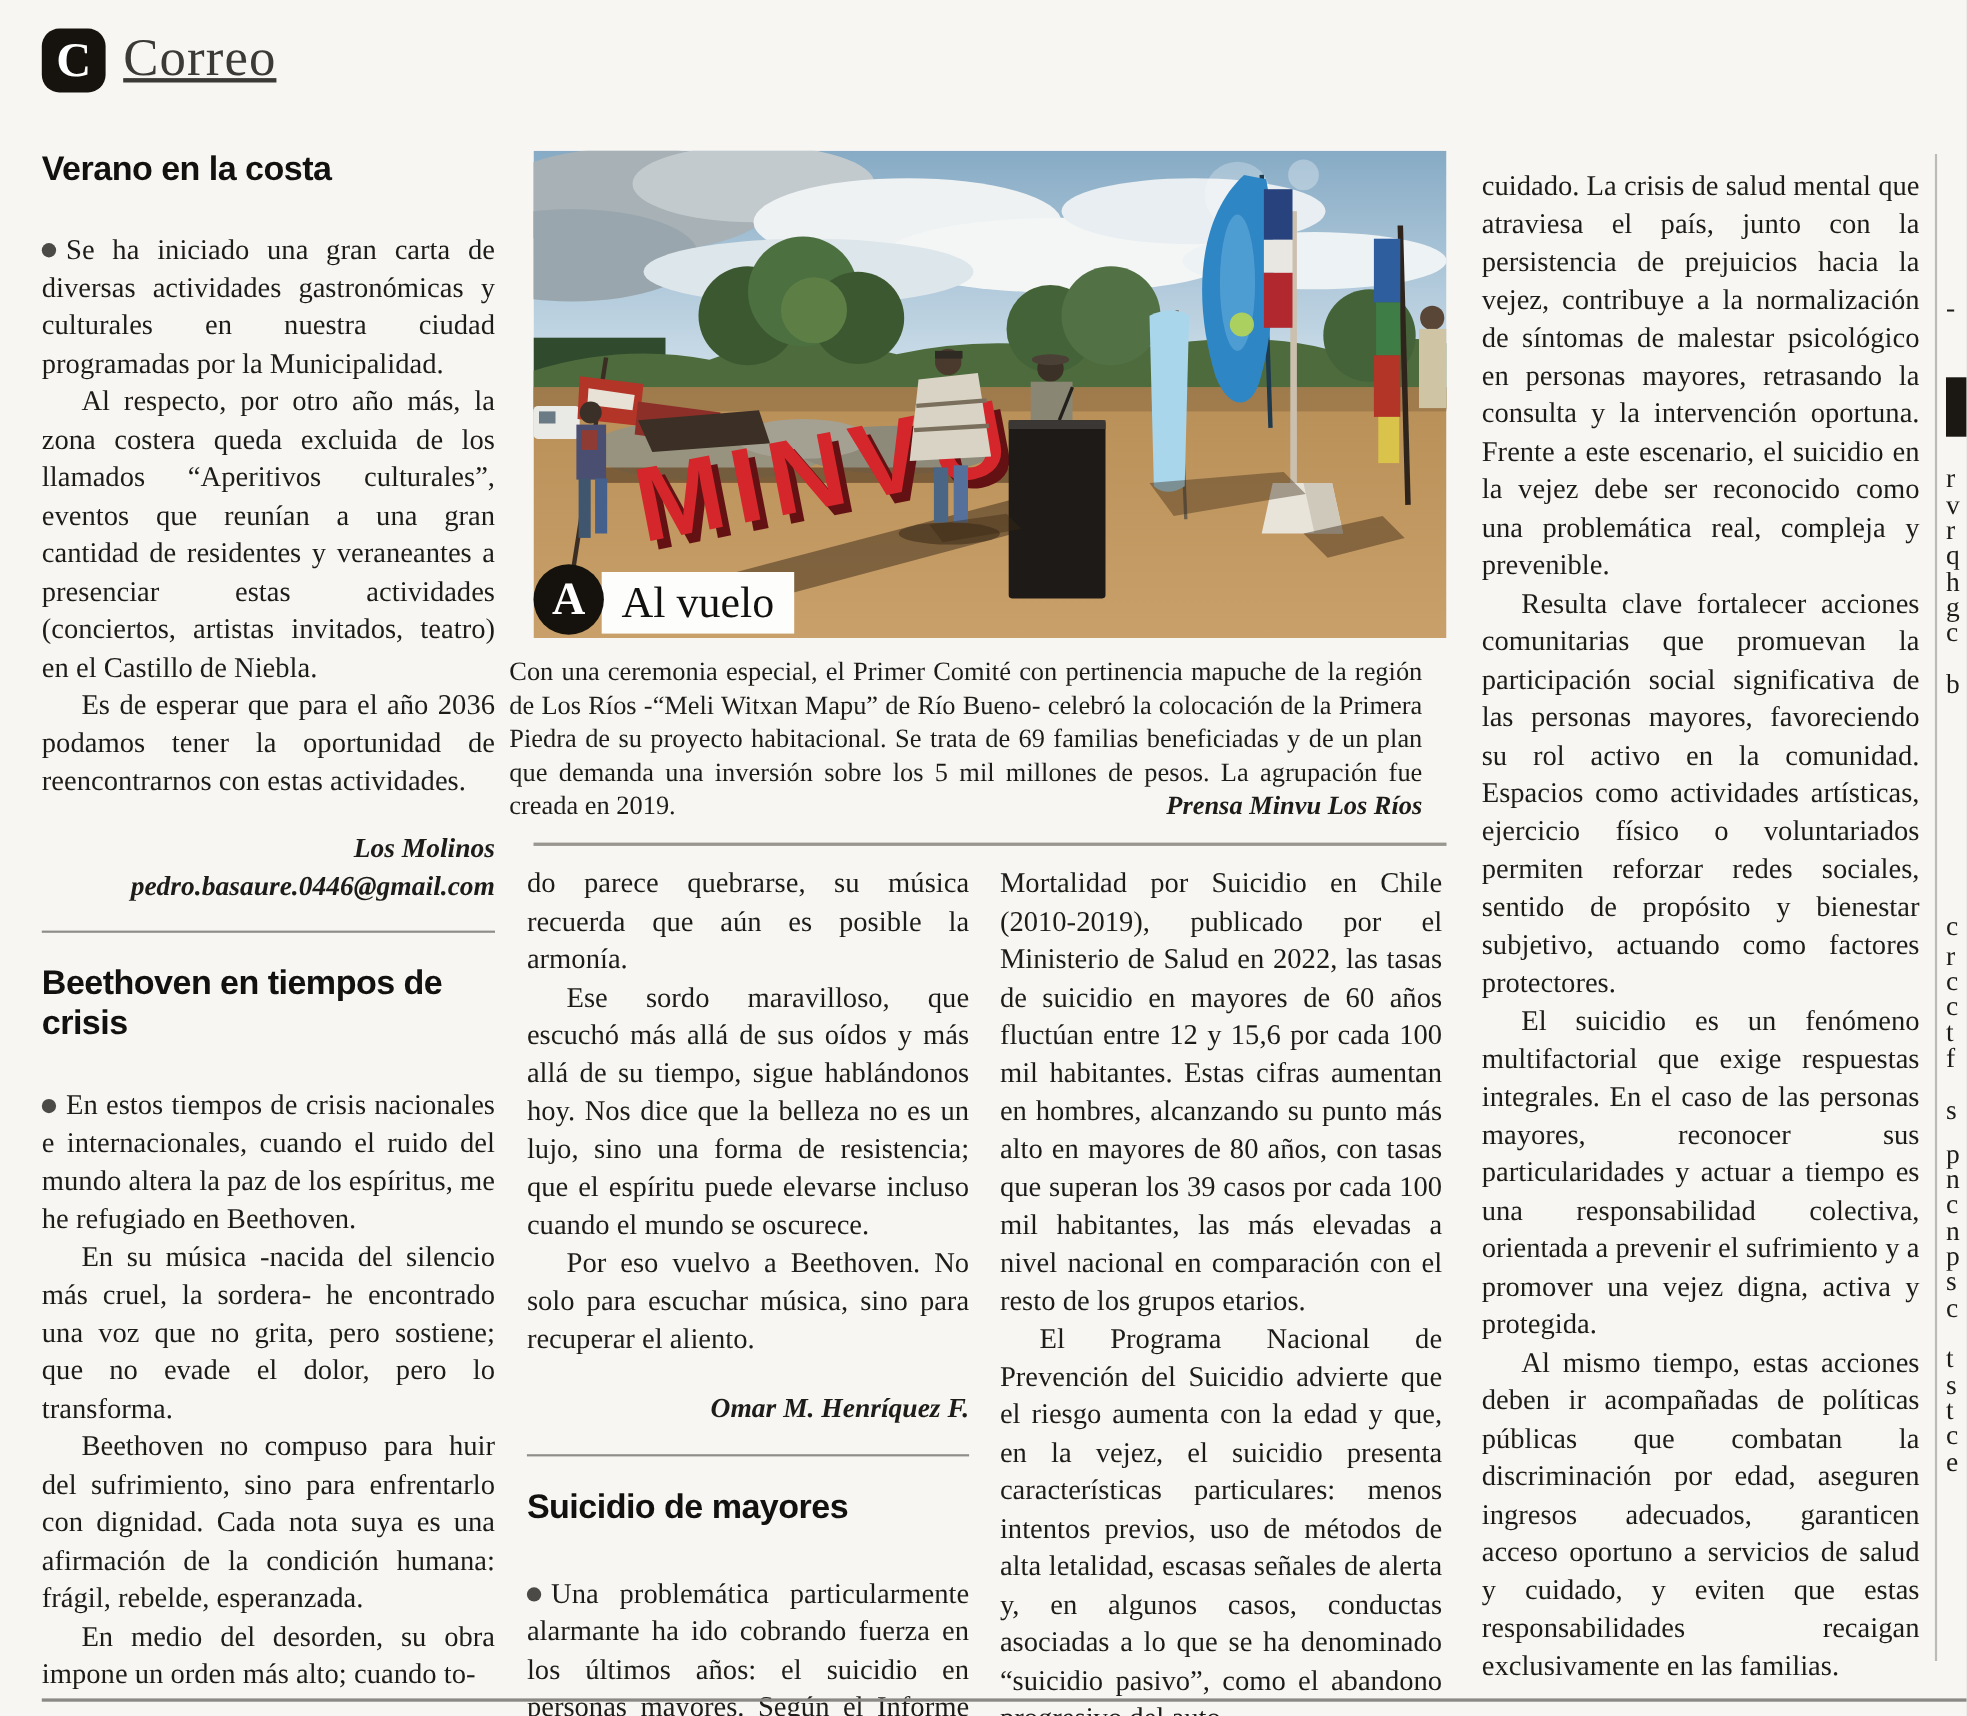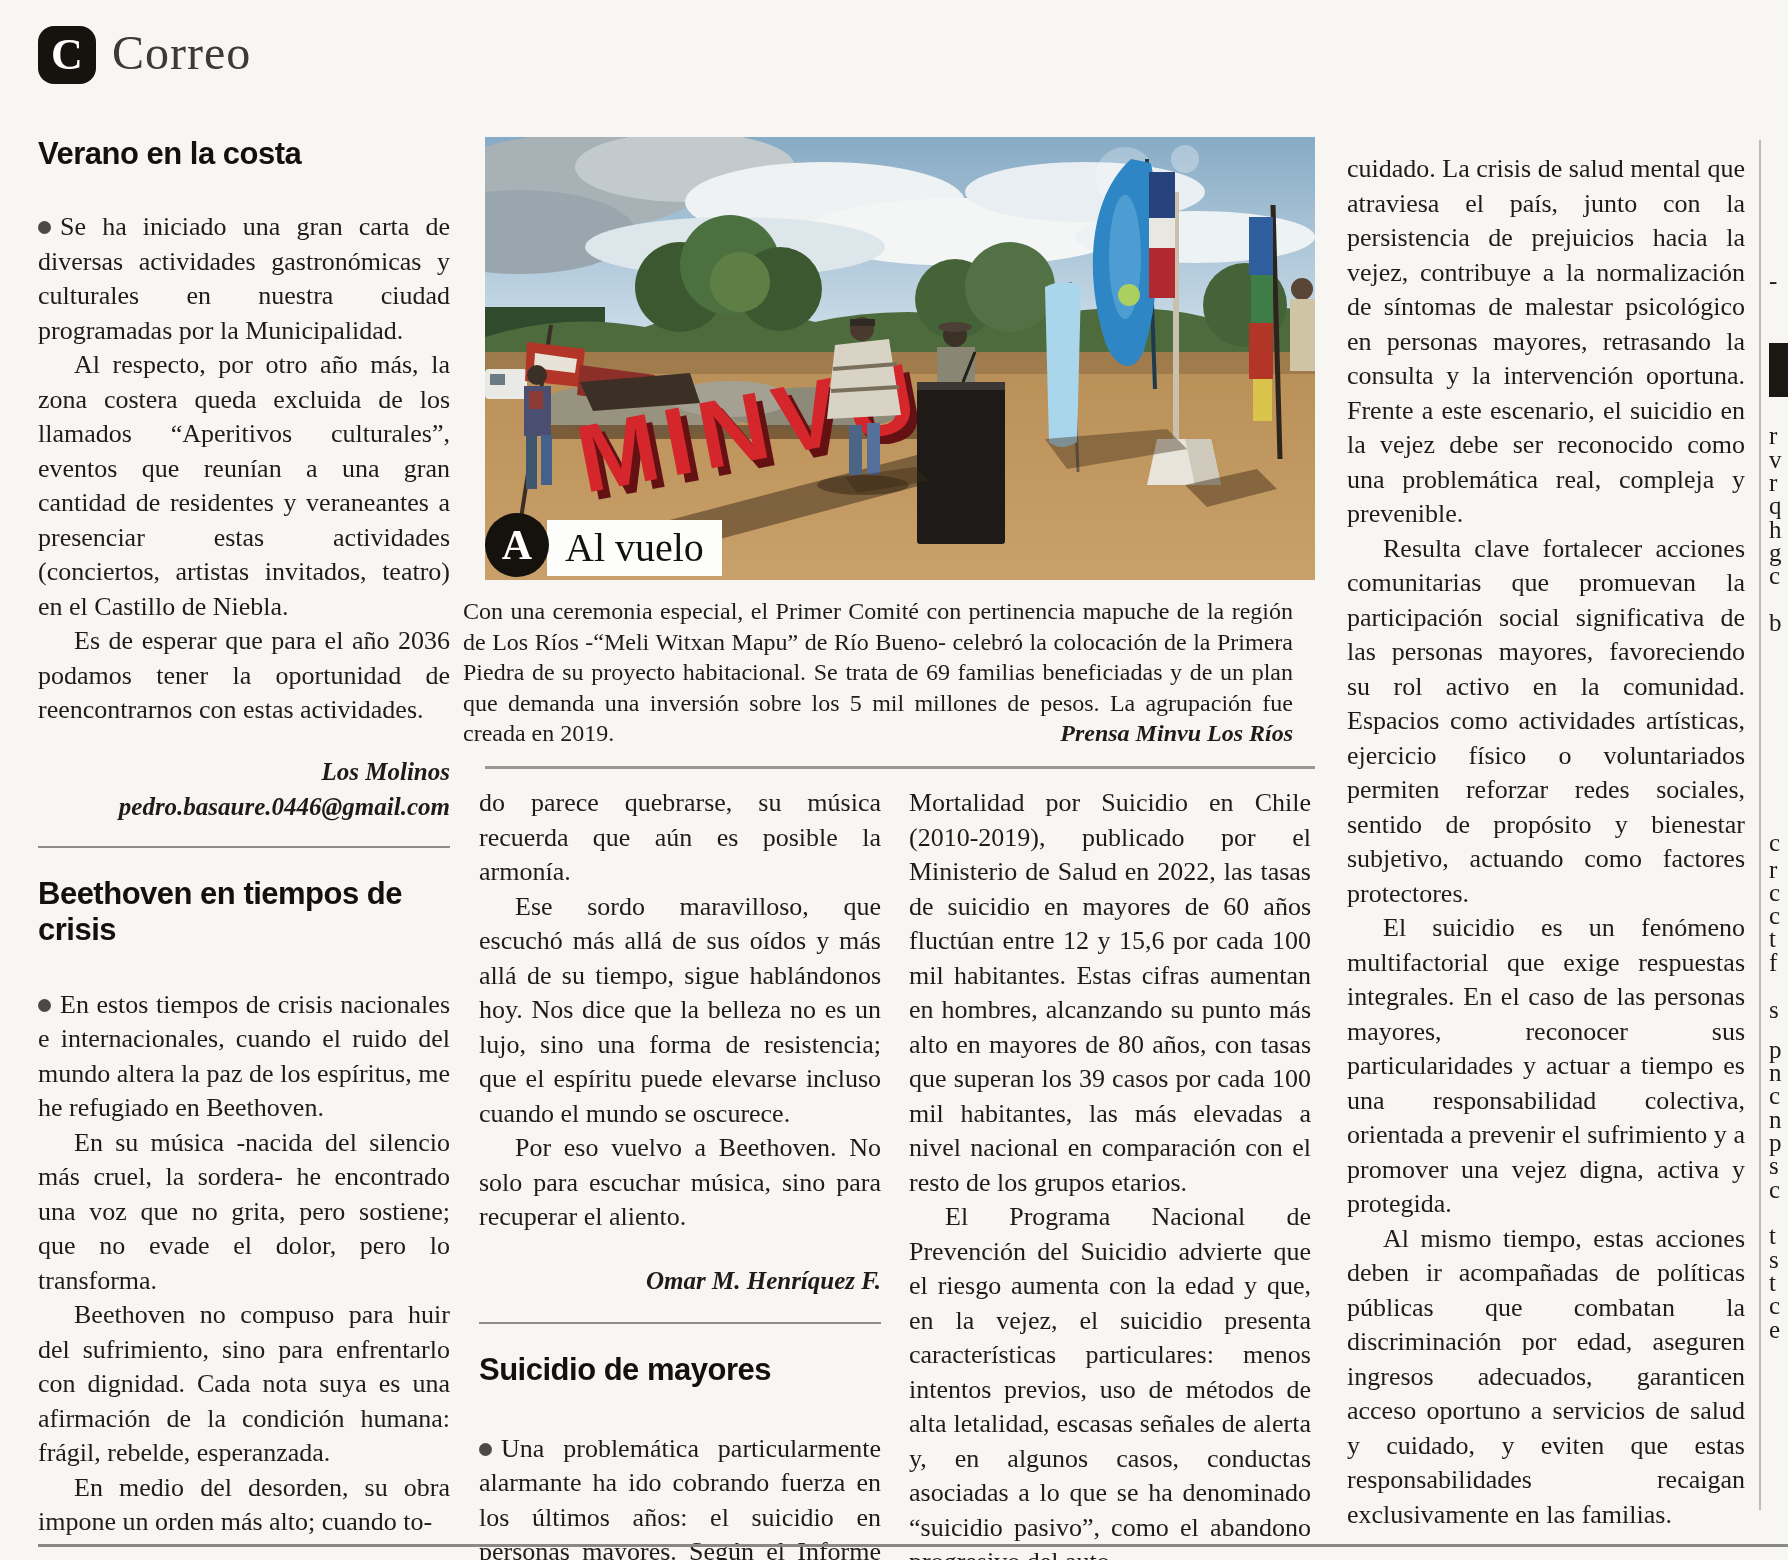--- a/index.html
+++ b/index.html
@@ -3,21 +3,21 @@
 <meta charset="utf-8">
 <style>
   html,body{margin:0;padding:0;background:#d8d6d2;}
   .page{position:relative;width:1788px;height:1560px;background:#f7f6f2;
         font-family:"Liberation Serif",serif;color:#1d1c1a;overflow:hidden;}
 
   
   .badge-c{position:absolute;left:38px;top:26px;width:58px;height:58px;background:#16130f;
            border-radius:16px;color:#fff;font:bold 44px/58px "Liberation Serif",serif;text-align:center;}
   .masthead{position:absolute;left:112px;top:22px;font:400 48px/62px "Liberation Serif",serif;
-            color:#3c3a37;letter-spacing:1px;}
+            color:#3c3a37;letter-spacing:1px;text-decoration:underline;}
 
   
   .col{position:absolute;text-align:justify;}
   .col p{margin:0;font-size:26px;line-height:34.5px;text-indent:36px;}
   .col p.flush{text-indent:0;}
   .bullet{display:inline-block;width:13px;height:13px;background:#4c4a47;border-radius:50%;
           margin-right:9px;vertical-align:1px;}
   .head{font-family:"Liberation Sans",sans-serif;font-weight:bold;font-size:31px;
         letter-spacing:-0.5px;color:#121110;margin:0;text-align:left;}
   .sig{font:bold italic 25px/35px "Liberation Serif",serif;text-align:right;}

